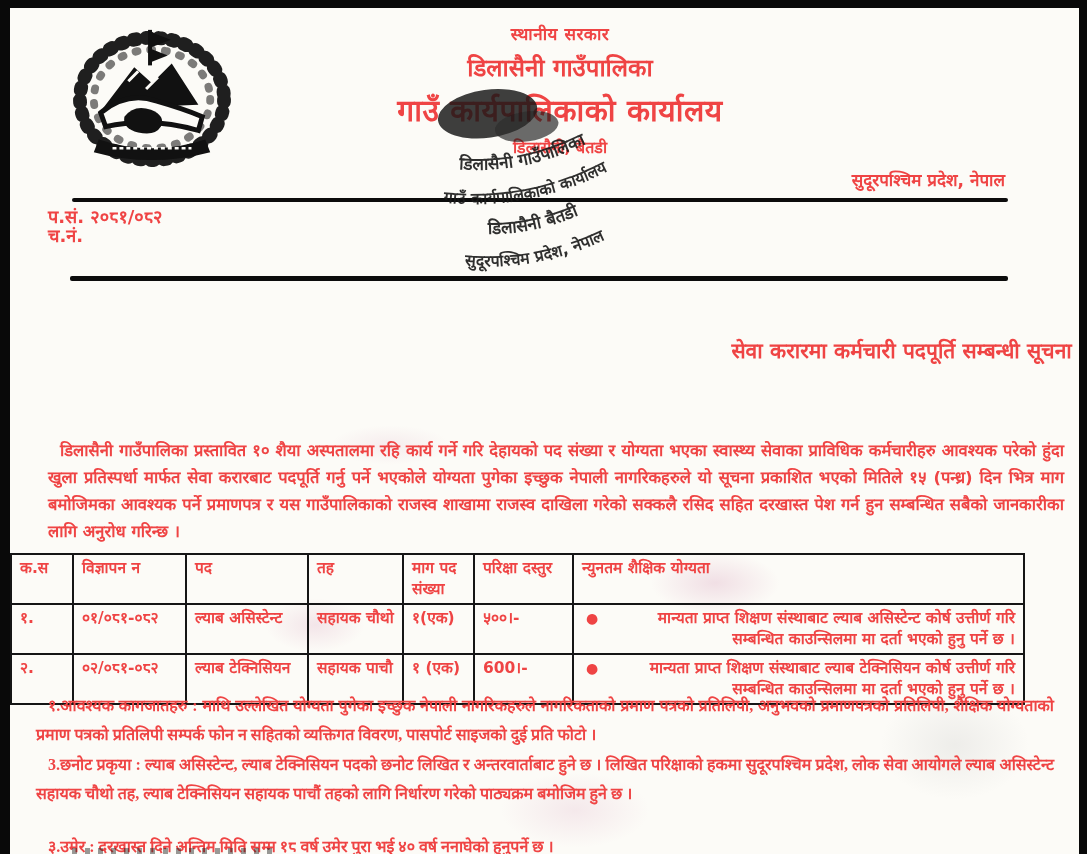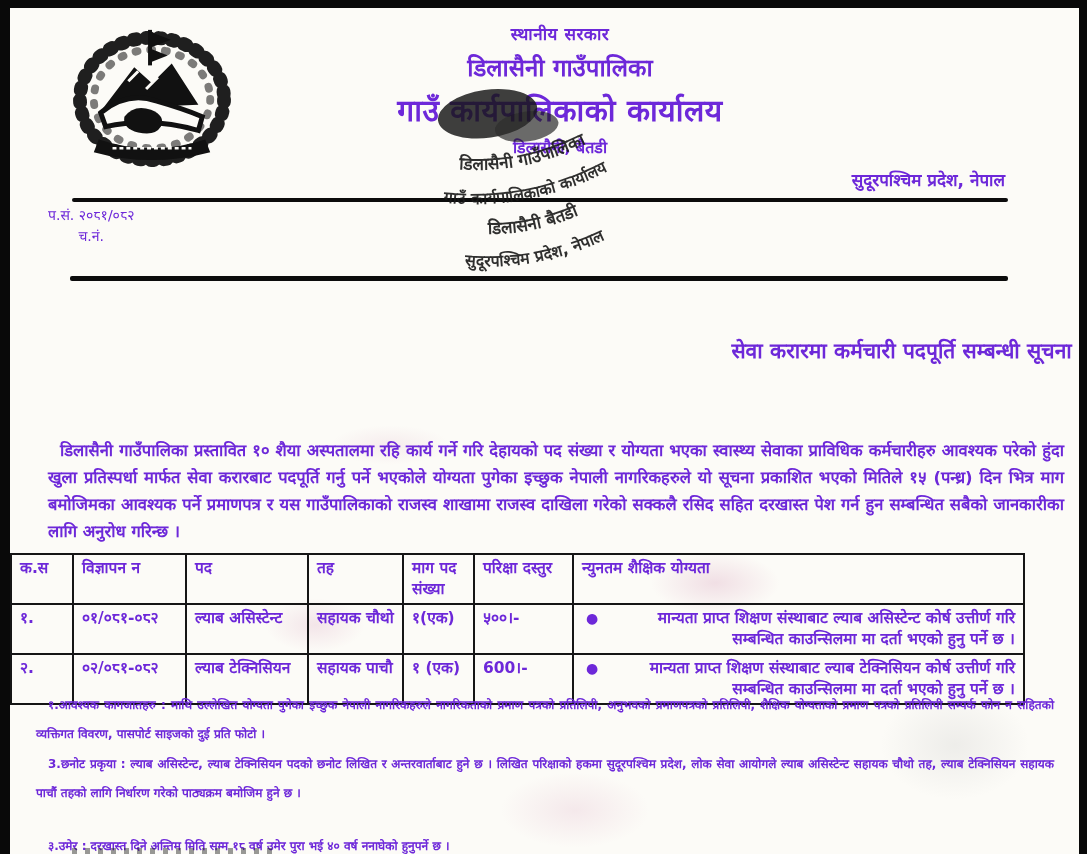--- a/index.html
+++ b/index.html
@@ -2,21 +2,21 @@
 <html lang="ne"><head>
 <meta charset="utf-8">
 <style>
   html,body{margin:0;padding:0;background:#555;}
   .page{
     position:relative;
     width:1087px;height:854px;
     background:#fcfbf7;
     overflow:hidden;
     font-family:"DejaVu Sans","Liberation Sans",sans-serif;
-    color:#6d28d9;
+    color:#ef4444;
   }
   
   .edge{position:absolute;background:#090909;z-index:30;}
   .edge-top{left:0;top:0;width:1087px;height:8px;}
   .edge-left{left:0;top:0;width:10px;height:854px;}
   .edge-right{right:0;top:0;width:8px;height:854px;}
 
   
   .logo{position:absolute;left:72px;top:20px;width:160px;height:148px;z-index:3;}
   .head-center{position:absolute;left:280px;top:22px;width:560px;text-align:center;z-index:2;}
@@ -27,22 +27,22 @@
   .province{position:absolute;right:82px;top:168px;font-size:17px;font-weight:bold;z-index:2;}
 
   .stamp{position:absolute;left:380px;top:84px;width:280px;height:205px;z-index:6;transform:rotate(-8deg);opacity:.9;}
   .stamp text{font-family:"DejaVu Sans","Liberation Sans",sans-serif;font-weight:bold;fill:#191919;}
 
   .rule{position:absolute;background:#0c0c0c;border-radius:2px;z-index:4;}
   .rule-1{left:72px;top:198px;width:936px;height:4px;}
   .rule-2{left:70px;top:276px;width:938px;height:5px;}
 
   .ref-block{position:absolute;left:48px;top:208px;z-index:2;}
-  .ref-line{font-size:14px;font-weight:normal;line-height:1.0;}
-  .ref-line + .ref-line{margin-top:7px;text-align:center;}
+  .ref-line{font-size:18px;font-weight:bold;line-height:1.0;}
+  .ref-line + .ref-line{margin-top:1px;}
 
   .title-block{position:absolute;left:0;top:336px;width:1087px;text-align:right;z-index:2;}
   .notice-title{font-size:21px;font-weight:bold;}
   .notice-subtitle{font-size:20px;font-weight:bold;margin-top:7px;}
 
   .body-para{
     position:absolute;left:48px;top:437px;width:1016px;
     font-size:16.5px;font-weight:bold;line-height:27px;
     text-align:justify;text-indent:12px;z-index:2;
   }
@@ -60,21 +60,21 @@
     margin-top:43px;
   }
   .doc-table thead th{height:34px;}
   .doc-table tr.row-1 td{height:42px;}
   .doc-table tr.row-2 td{height:42px;}
   .qual{display:flex;gap:10px;align-items:flex-start;}
   .qual .bullet{font-size:14px;line-height:21px;padding-left:4px;}
   .qual .qtext{flex:1;text-align:right;}
 
   .notes{position:absolute;left:36px;top:0;width:1018px;z-index:2;}
-  .note{position:absolute;left:0;width:1018px;font-size:12px;font-weight:bold;line-height:29px;text-indent:12px;text-align:justify;}
+  .note{position:absolute;left:0;width:1018px;font-size:16px;font-weight:bold;line-height:29px;text-indent:12px;text-align:justify;font-family:Liberation Serif, serif;}
   .note-1{top:691px;}
   .note-2{top:750px;}
   .note-3{top:832px;}
 
   
   .smudge{position:absolute;border-radius:50%;pointer-events:none;z-index:1;}
   .sm-1{left:650px;top:552px;width:130px;height:62px;background:radial-gradient(ellipse,rgba(214,158,186,.30),rgba(214,158,186,0) 70%);}
   .sm-2{left:265px;top:598px;width:100px;height:54px;background:radial-gradient(ellipse,rgba(214,158,186,.24),rgba(214,158,186,0) 70%);}
   .sm-3{left:500px;top:772px;width:150px;height:76px;background:radial-gradient(ellipse,rgba(214,158,186,.20),rgba(214,158,186,0) 70%);}
   .sm-4{left:880px;top:690px;width:150px;height:110px;background:radial-gradient(ellipse,rgba(180,180,180,.20),rgba(180,180,180,0) 70%);}

